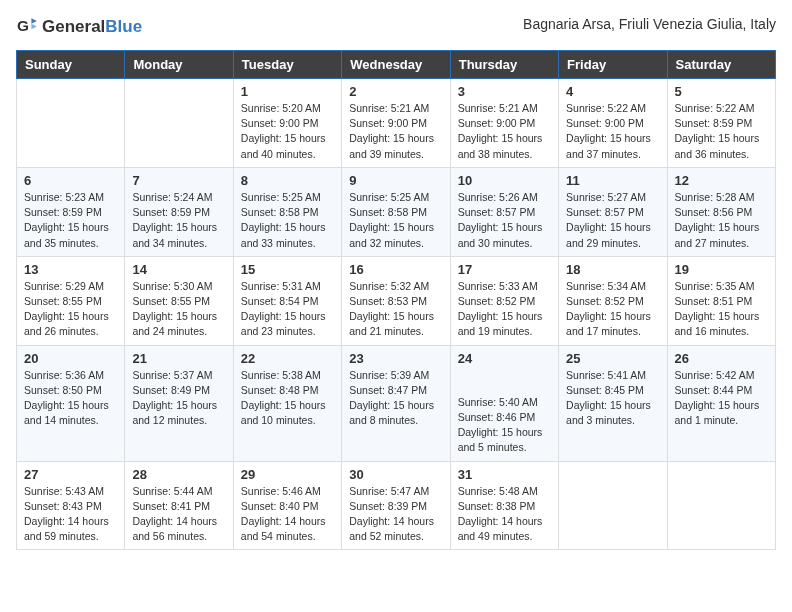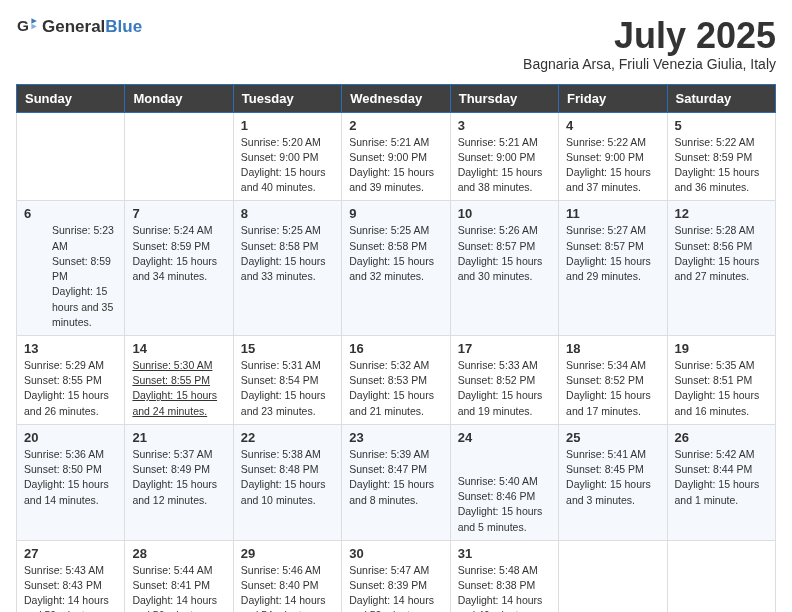--- a/index.html
+++ b/index.html
@@ -93,21 +93,20 @@
       <text x="2" y="28" font-size="28" font-family="Arial" font-weight="bold" fill="#333">G</text>
 
       <polygon points="28,4 38,9 28,14" fill="#3a7abf"></polygon>
       <polygon points="28,14 38,19 28,24" fill="#3a7abf" opacity="0.6"></polygon>
     </svg>
     <div>
       <span style="font-size:17px;font-weight:bold;color:#333;">General</span><span style="font-size:17px;font-weight:bold;color:#3a7abf;">Blue</span>
     </div>
   </div>
   <div class="title-area">
-    <div class="month-title">July 2025</div>
     <div class="location-title">Bagnaria Arsa, Friuli Venezia Giulia, Italy</div>
   </div>
 </div>
 
 <table class="calendar-table">
   <thead>
     <tr>
     <th>Sunday</th>
         <th>Monday</th>
         <th>Tuesday</th>
@@ -148,21 +147,21 @@
         <td>
           <span class="day-number">5</span>
           <div class="day-info" style="white-space: pre-line;">Sunrise: 5:22 AM
 Sunset: 8:59 PM
 Daylight: 15 hours and 36 minutes.</div>
         </td>
       </tr>
       <tr>
         <td>
           <span class="day-number">6</span>
-          <div class="day-info" style="white-space: pre-line; margin-left: 28px;">Sunrise: 5:23 AM
+          <div class="day-info" style="white-space: pre-line;">Sunrise: 5:23 AM
 Sunset: 8:59 PM
 Daylight: 15 hours and 35 minutes.</div>
         </td>
         <td>
           <span class="day-number">7</span>
           <div class="day-info" style="white-space: pre-line;">Sunrise: 5:24 AM
 Sunset: 8:59 PM
 Daylight: 15 hours and 34 minutes.</div>
         </td>
         <td>
@@ -198,21 +197,21 @@
       </tr>
       <tr>
         <td>
           <span class="day-number">13</span>
           <div class="day-info" style="white-space: pre-line;">Sunrise: 5:29 AM
 Sunset: 8:55 PM
 Daylight: 15 hours and 26 minutes.</div>
         </td>
         <td>
           <span class="day-number">14</span>
-          <div class="day-info" style="white-space: pre-line; text-decoration: underline;">Sunrise: 5:30 AM
+          <div class="day-info" style="white-space: pre-line;">Sunrise: 5:30 AM
 Sunset: 8:55 PM
 Daylight: 15 hours and 24 minutes.</div>
         </td>
         <td>
           <span class="day-number">15</span>
           <div class="day-info" style="white-space: pre-line;">Sunrise: 5:31 AM
 Sunset: 8:54 PM
 Daylight: 15 hours and 23 minutes.</div>
         </td>
         <td>

